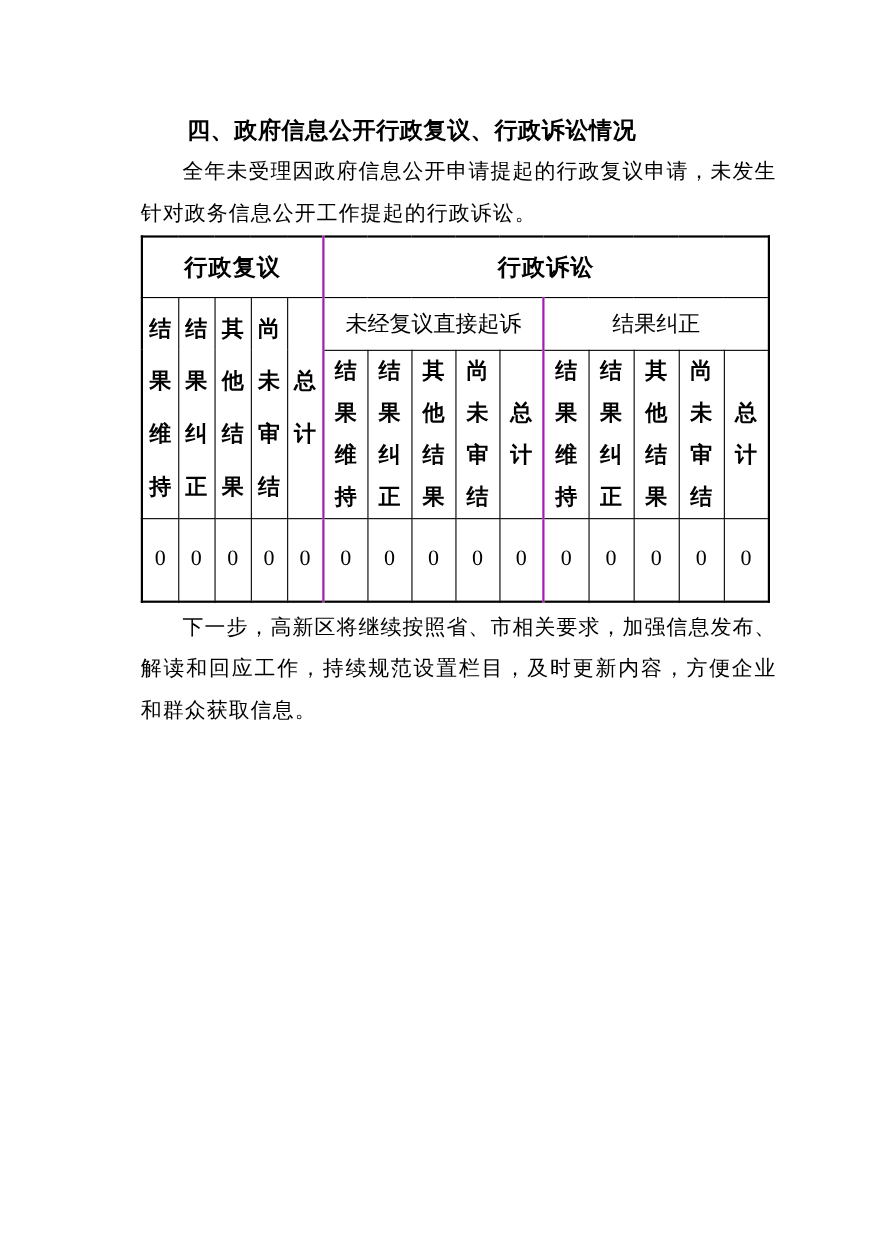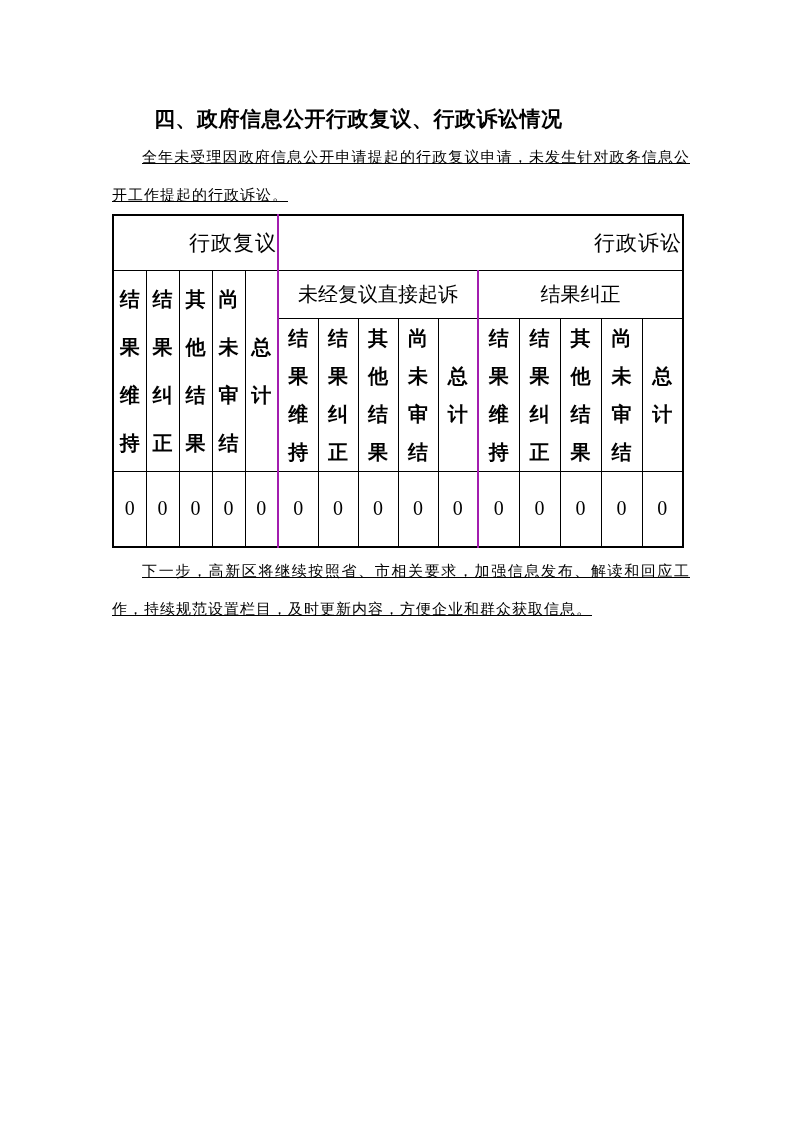--- a/index.html
+++ b/index.html
@@ -11,41 +11,40 @@
     position: relative;
     width: 793px;
     height: 1122px;
     background: #ffffff;
     overflow: hidden;
     font-family: "Liberation Serif", "DejaVu Serif", serif;
     color: #000000;
   }
   .content {
     position: absolute;
-    left: 112px;
+    left: 128px;
     top: 100px;
     width: 578px;
   }
   h2.doc-heading {
     margin: 0;
     font-family: "Liberation Sans", "DejaVu Sans", sans-serif;
     font-weight: 700;
     font-size: 21px;
     line-height: 38px;
     text-indent: 2em;
     letter-spacing: 0.5px;
   }
   p.doc-para {
     margin: 0;
-    font-size: 15px;
+    font-size: 19px;
     line-height: 38px;
     text-indent: 2em;
     text-align: justify;
     letter-spacing: 1px;
-    text-decoration: underline;
   }
   table.stat-table {
     border-collapse: collapse;
     table-layout: fixed;
     width: 572px;
     margin: 0 0 4px 0;
     border: 2px solid #000000;
   }
   .stat-table th, .stat-table td {
     border: 1px solid #000000;
@@ -54,24 +53,23 @@
     font-size: 21px;
     text-align: center;
     vertical-align: middle;
   }
   .stat-table .bl2 { border-left: 2px solid #a21caf; }
   .stat-table tr.r1 { height: 55px; }
   .stat-table tr.r2 { height: 48px; }
   .stat-table tr.r3 { height: 150px; }
   .stat-table tr.r4 { height: 76px; }
   .stat-table th.group {
-    font-weight: 400;
+    font-weight: 700;
     font-size: 21px;
     letter-spacing: 1px;
-    text-align: right;
   }
   .stat-table th.subgroup {
     font-weight: normal;
     font-size: 20px;
   }
   .vtext {
     width: 1.1em;
     margin: 0 auto;
     text-align: center;
     word-break: break-all;

